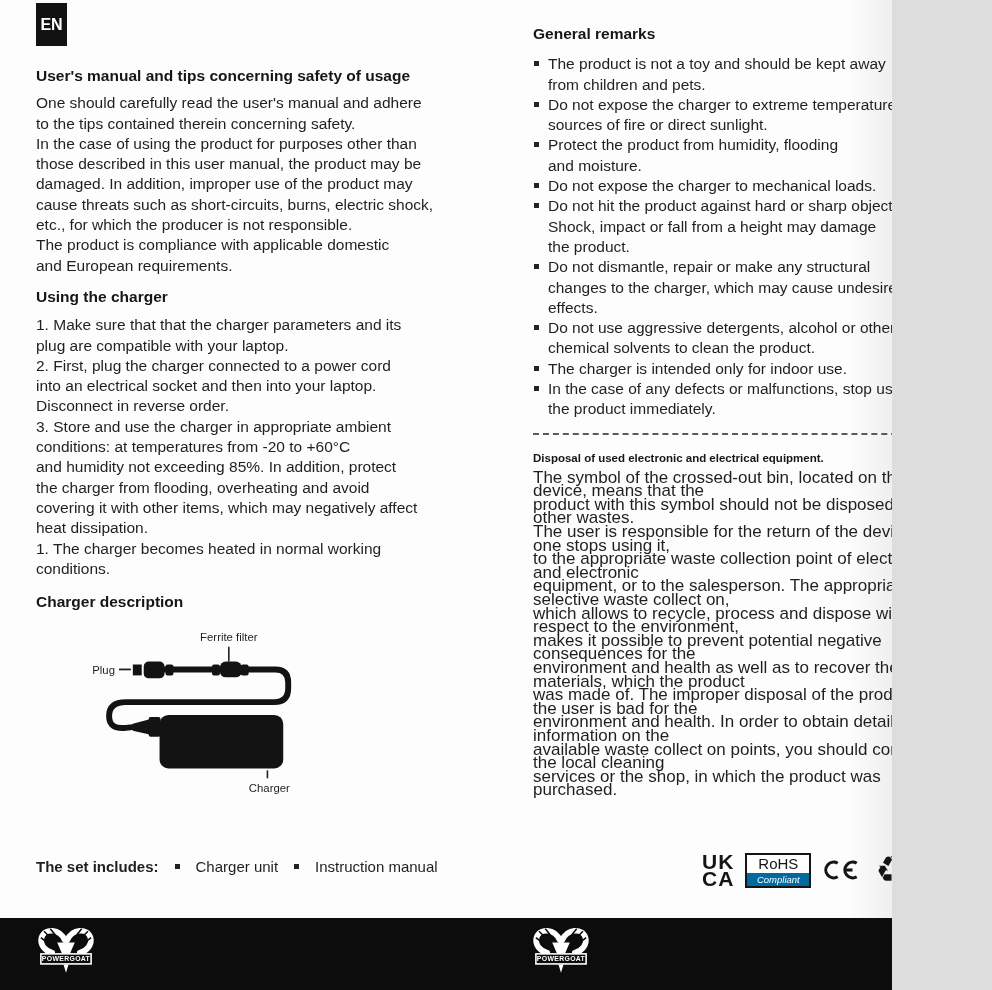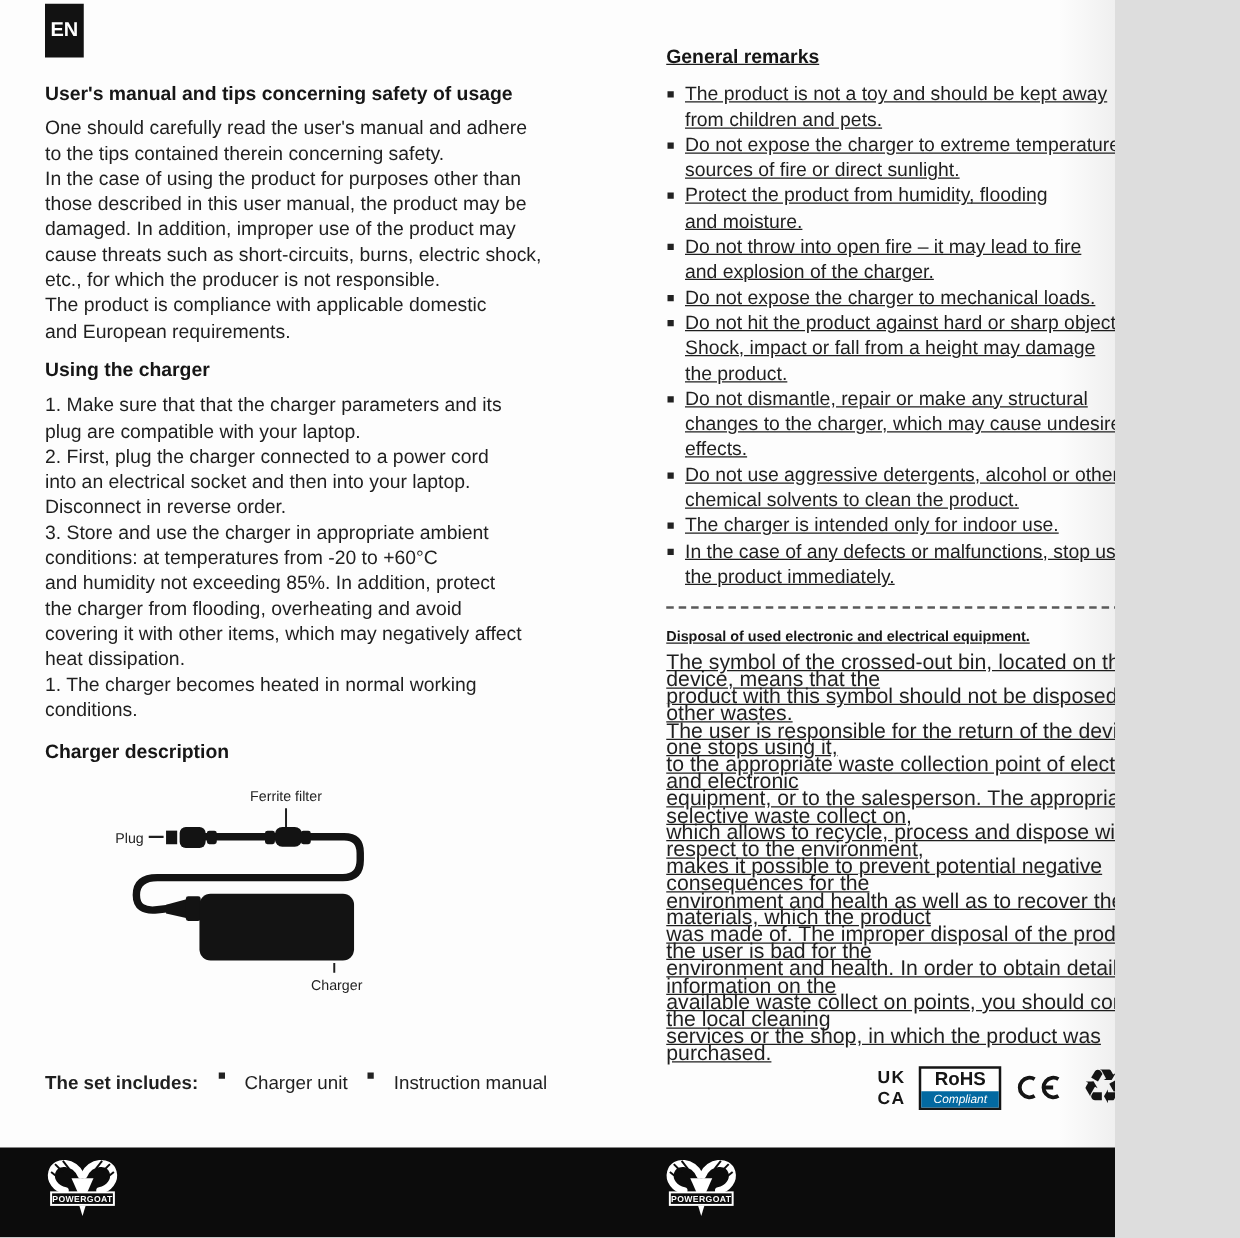--- a/index.html
+++ b/index.html
@@ -16,37 +16,37 @@
   
   .col-left{position:absolute; left:36px; top:66px; width:474px; font-size:15.5px; line-height:20.3px;}
   .col-left h2{font-size:15.5px; line-height:20.3px; font-weight:700; margin:0; color:#161616;}
   .ml{white-space:pre-line;}
   .safety-body{margin:7px 0 0;}
   .h-using{margin-top:11px !important;}
   .steps{margin-top:8px;}
   .h-desc{margin-top:13px !important;}
   .diagram{display:block; margin-top:6px;}
   .diagram text{font-family:"Liberation Sans",sans-serif; font-size:11.5px; fill:#1f1f1f;}
-  .set-includes{position:absolute; left:36px; top:858px; font-size:15px; display:flex; gap:16px;}
+  .set-includes{position:absolute; left:36px; top:858px; font-size:15px; display:flex; align-items:center; gap:16px;}
   .set-includes .lbl{font-weight:700;}
   .sq{display:inline-block; width:5px; height:5px; background:#222; flex:0 0 auto;}
   
-  .col-right{position:absolute; left:533px; top:36px; width:442px; font-size:15.5px; line-height:20.3px;text-decoration:underline;}
+  .col-right{position:absolute; left:533px; top:24px; width:442px; font-size:15.5px; line-height:20.3px;}
   .col-right h2{font-size:15.5px; font-weight:700; margin:0 0 10px; color:#161616;}
   .col-right ul{margin:0; padding:0; list-style:none;}
   .col-right li{position:relative; padding-left:15px;}
   .col-right li .sqb{position:absolute; left:1px; top:7px; width:5px; height:5px; background:#222;}
   .divider{width:414px; border-top:2px dashed #5a5a5a; margin-top:13px;}
   .h-disposal{font-size:11.5px; line-height:13px; font-weight:700; margin:17px 0 0; color:#161616;}
   .small-body{font-size:17px; line-height:13.6px; margin:6px 0 0; width:416px;}
   
   .marks{position:absolute; left:702px; top:846px; height:48px; display:flex; align-items:center; gap:11px;}
-  .ukca{font-weight:700; font-size:14px; line-height:17px; letter-spacing:1px; color:#151515;}
+  .ukca{font-weight:700; font-size:21px; line-height:17px; letter-spacing:1px; color:#151515;}
   .rohs{width:62px; border:2px solid #151515; text-align:center; background:#fff;}
-  .rohs-top{font-size:15px; font-weight:700; line-height:18px; color:#151515;}
+  .rohs-top{font-size:15px; font-weight:400; line-height:18px; color:#151515;}
   .rohs-bot{background:#0369a1; color:#fff; font-size:9.5px; line-height:13px; font-style:italic;}
   .recycle{font-size:38px; line-height:38px; color:#151515;}
   
   .footer{position:absolute; left:0; right:0; top:918px; bottom:0; background:#0c0c0c;}
   .goat{position:absolute; top:7px;}
   .goat text{font-family:"Liberation Sans",sans-serif;}
   .goat-1{left:34px;} .goat-2{left:529px;}
 </style>
 </head>
 <body>
@@ -125,22 +125,20 @@
 
   <section class="col-right">
     <h2>General remarks</h2>
     <ul>
       <li><span class="sqb"></span><span class="ml">The product is not a toy and should be kept away
 from children and pets.</span></li>
       <li><span class="sqb"></span><span class="ml">Do not expose the charger to extreme temperatures,
 sources of fire or direct sunlight.</span></li>
       <li><span class="sqb"></span><span class="ml">Protect the product from humidity, flooding
 and moisture.</span></li>
-      <li><span class="sqb"></span><span class="ml">Do not throw into open fire – it may lead to fire
-and explosion of the charger.</span></li>
       <li><span class="sqb"></span><span class="ml">Do not expose the charger to mechanical loads.</span></li>
       <li><span class="sqb"></span><span class="ml">Do not hit the product against hard or sharp objects.
 Shock, impact or fall from a height may damage
 the product.</span></li>
       <li><span class="sqb"></span><span class="ml">Do not dismantle, repair or make any structural
 changes to the charger, which may cause undesired
 effects.</span></li>
       <li><span class="sqb"></span><span class="ml">Do not use aggressive detergents, alcohol or other
 chemical solvents to clean the product.</span></li>
       <li><span class="sqb"></span><span class="ml">The charger is intended only for indoor use.</span></li>

